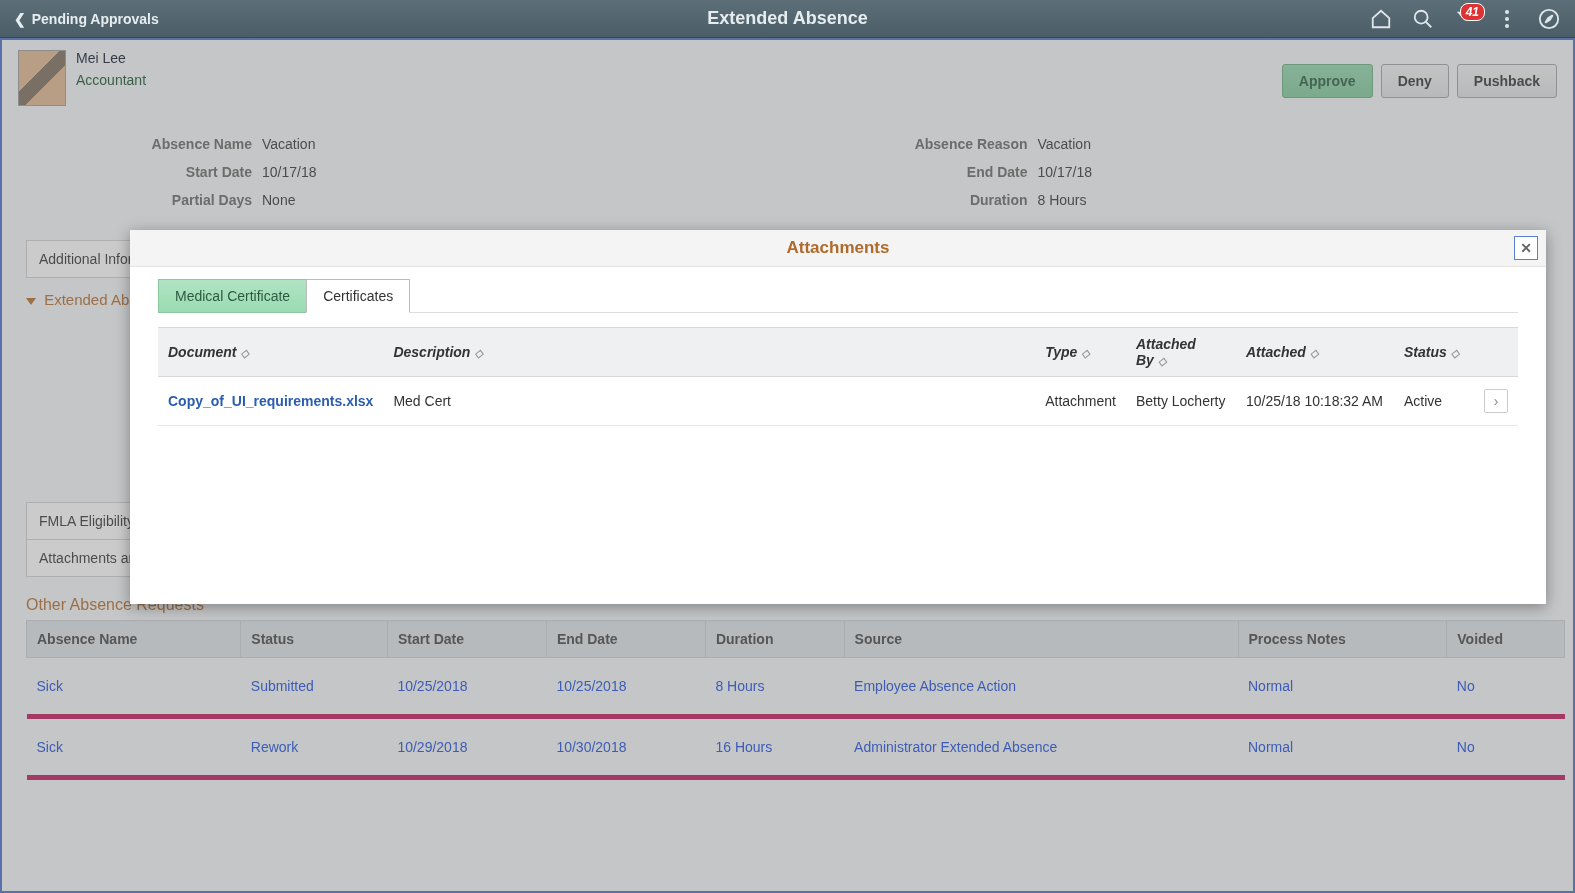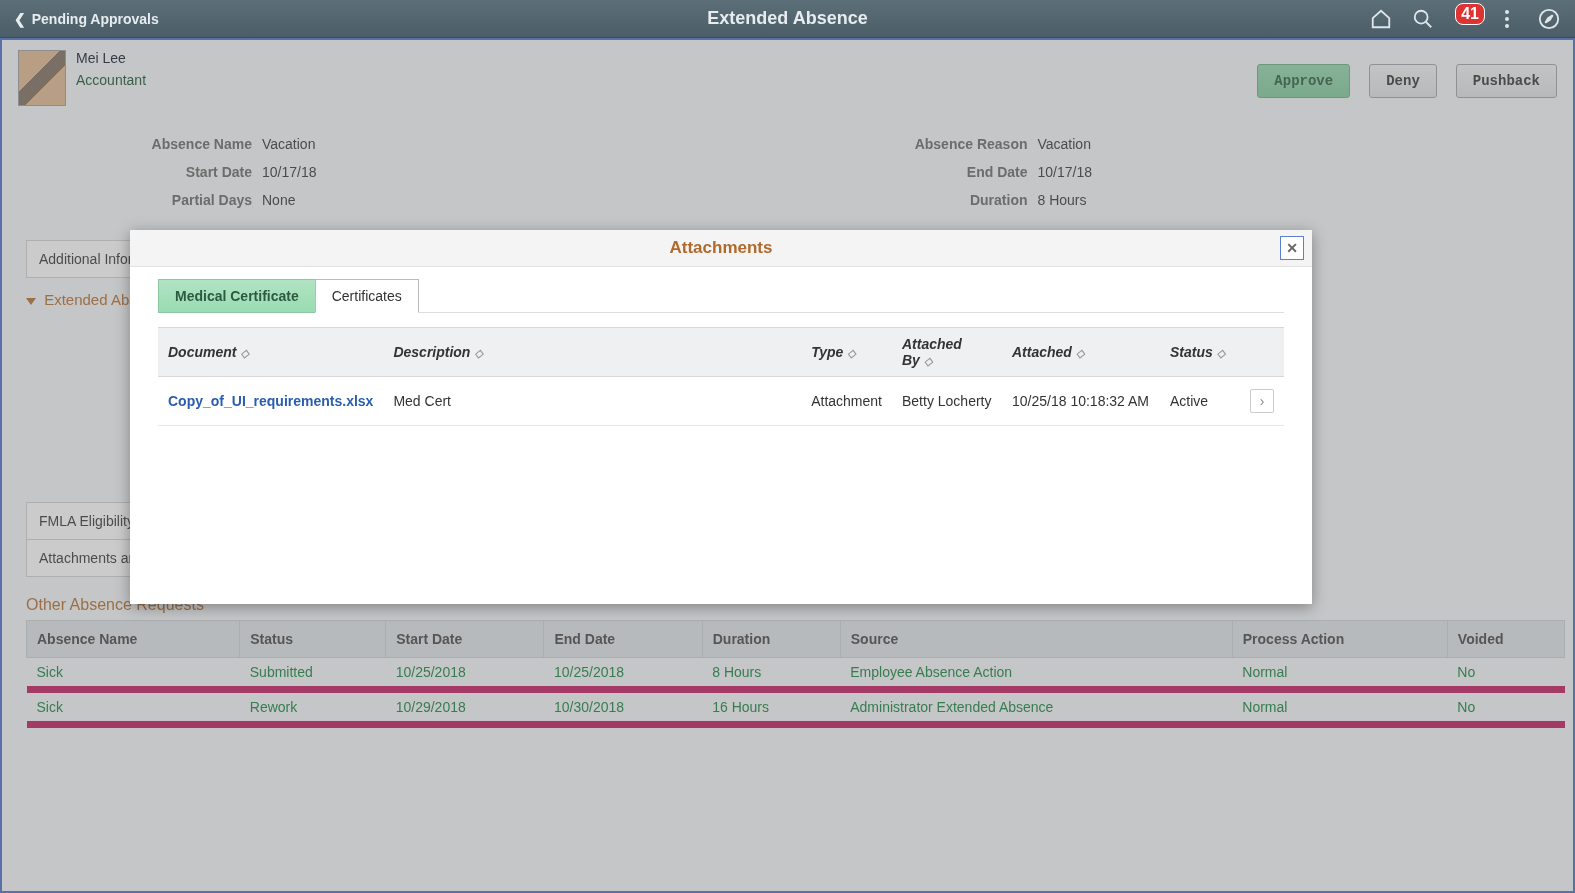--- a/index.html
+++ b/index.html
@@ -55,25 +55,26 @@
     display: flex; align-items: center; justify-content: center;
     cursor: pointer;
     color: #dfe6ea;
   }
   .notif-wrap { position: relative; }
   .notif-badge {
     position: absolute;
     top: -4px; right: -8px;
     background: #d33;
     color: #fff;
-    font-size: 16px;
+    font-size: 12px;
     font-weight: bold;
     border-radius: 8px;
     padding: 1px 5px;
     border: 1px solid #fff;
+    font-style: italic;
   }
   .page-body {
     position: absolute;
     top: 38px; left: 0; right: 0; bottom: 0;
     border: 2px solid #4a6cc2;
     background: #eef0f1;
     overflow: hidden;
   }
   .emp-header {
     display: flex;
@@ -83,23 +84,22 @@
   .avatar {
     width: 48px; height: 56px;
     border: 1px solid #999;
     background: linear-gradient(135deg,#d9b28c 40%,#7a6a5a 41%,#7a6a5a 60%,#d9b28c 61%);
   }
   .emp-info { margin-left: 10px; }
   .emp-name { color: #0f172a; }
   .emp-role { color: #14532d; margin-top: 6px; }
   .action-btns {
     margin-left: auto;
-    display: flex; gap: 19px;
+    display: flex; gap: 8px;
     padding-top: 14px;
-    font-family: Liberation Mono, monospace;
   }
   .btn {
     border: 1px solid #9aa0a3;
     background: linear-gradient(#eaedee, #d9dcdd);
     color: #333;
     padding: 8px 16px;
     border-radius: 3px;
     cursor: pointer;
     font-weight: bold;
   }
@@ -156,34 +156,34 @@
   }
   table.other th {
     background: #d9dde0;
     text-align: left;
     font-weight: bold;
     color: #444;
     padding: 10px 10px;
     border: 1px solid #c7cbce;
   }
   table.other td {
-    padding: 6px 10px;
-    border-bottom: 7px solid #be185d;
-    color: #15803d;
+    padding: 20px 10px;
+    border-bottom: 5px solid #be185d;
+    color: #1d4ed8;
   }
   .overlay {
     position: absolute;
     top: 38px; left: 0; right: 0; bottom: 0;
     background: rgba(120,120,120,0.35);
   }
   .modal {
     position: absolute;
     top: 230px;
     left: 130px;
-    width: 1182px;
+    width: 1416px;
     height: 374px;
     background: #fff;
     box-shadow: 0 3px 14px rgba(0,0,0,0.35);
     display: flex;
     flex-direction: column;
   }
   .modal-head {
     background: #f4f4f4;
     border-bottom: 1px solid #e3e3e3;
     padding: 8px 10px;
@@ -221,21 +221,21 @@
     background: #fff;
     cursor: pointer;
     border-bottom-color: #fff;
     margin-bottom: -1px;
     margin-right: -1px;
   }
   .tab.active {
     background: linear-gradient(#b0e3c3,#9adcb2);
     border-color: #8cc8a2;
     color: #2d5a3f;
-    font-weight: bold;
+    font-weight: normal;
   }
   .rowcount {
     text-align: right;
     color: #333;
     padding: 4px 2px;
     font-weight: normal;
   }
   table.att {
     width: 100%;
     border-collapse: collapse;
@@ -383,21 +383,21 @@
   <div class="other-title">Other Absence Requests</div>
   <table class="other">
     <thead>
         <tr>
       <th>Absence Name</th>
       <th>Status</th>
       <th>Start Date</th>
       <th>End Date</th>
       <th>Duration</th>
       <th>Source</th>
-      <th>Process Action</th>
+      <th>Process Notes</th>
       <th>Voided</th>
     </tr>
       </thead>
     <tbody>
       <tr>
         <td>Sick</td>
         <td>Submitted</td>
         <td>10/25/2018</td>
         <td>10/25/2018</td>
         <td>8 Hours</td>

